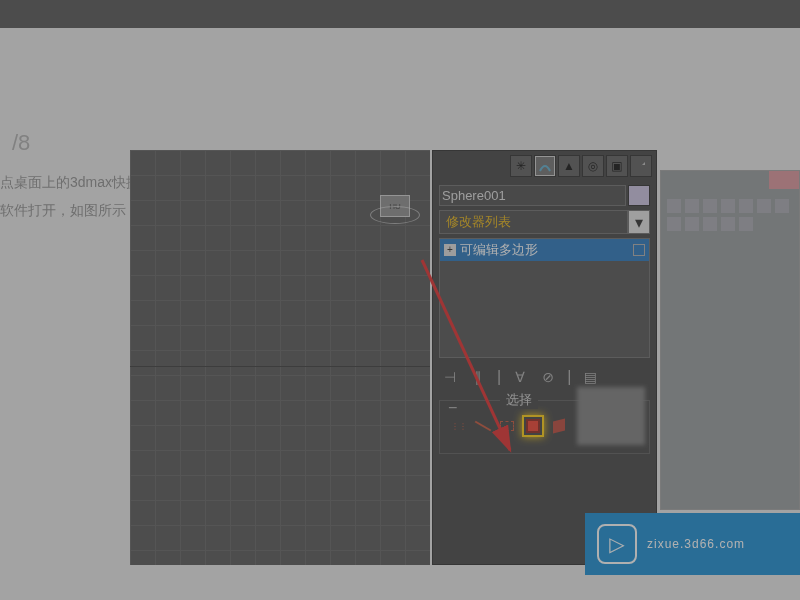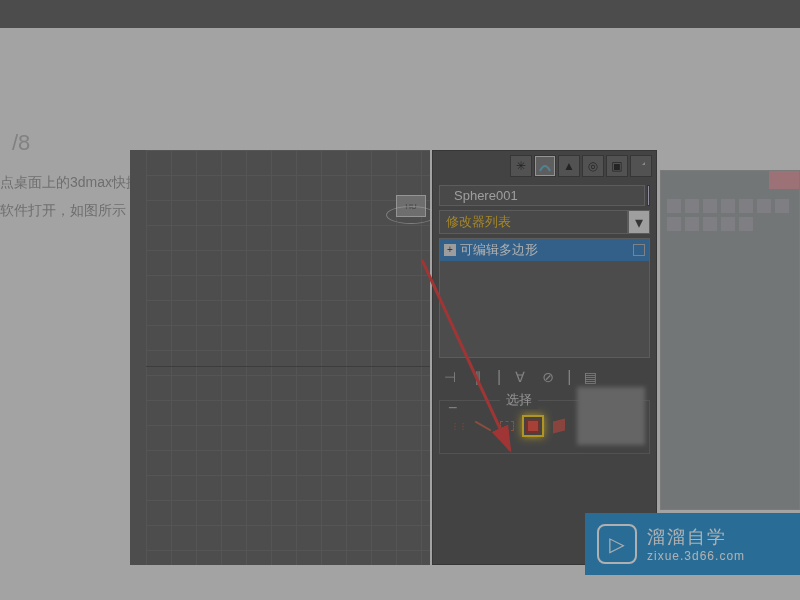--- a/index.html
+++ b/index.html
@@ -38,21 +38,20 @@
       color: #888;
       line-height: 28px;
     }
     .viewport {
       position: absolute;
       left: 130px;
       top: 150px;
       width: 300px;
       height: 415px;
       background: #4b4b4b;
-      padding-left: 16px;
     }
     .grid {
       width: 100%;
       height: 100%;
       background-image:
         linear-gradient(#5a5a5a 1px, transparent 1px),
         linear-gradient(90deg, #5a5a5a 1px, transparent 1px);
       background-size: 25px 25px;
       position: relative;
     }
@@ -103,21 +102,21 @@
     .cat-icon.sel { background: #6b6b6b; box-shadow: inset 0 0 0 1px #ccc; }
     .object-name {
       margin: 4px 6px;
       display: flex;
     }
     .object-name input {
       flex: 1;
       background: #444;
       border: 1px solid #666;
       color: #ddd;
-      padding: 2px 14px;
+      padding: 2px 2px;
       font-size: 13px;
     }
     .color-swatch {
       width: 22px;
       background: #c9c0e0;
       border: 1px solid #222;
       margin-left: 2px;
     }
     .modifier-dropdown {
       margin: 2px 6px;
@@ -406,18 +405,17 @@
     <marker id="ah" markerWidth="10" markerHeight="10" refX="8" refY="3" orient="auto">
       <path d="M0,0 L0,6 L9,3 z" fill="#e02020"></path>
     </marker>
   </defs>
   <line x1="12" y1="10" x2="100" y2="200" stroke="#e02020" stroke-width="3" marker-end="url(#ah)"></line>
 </svg>
 
 <div class="brand-banner">
   <div class="brand-logo">▷</div>
   <div class="brand-text">
-    <div class="brand-cn">溜溜自学</div>
     <div class="brand-url">zixue.3d66.com</div>
   </div>
 </div>
 
 <div class="overlay"></div>
 
 </body></html>

